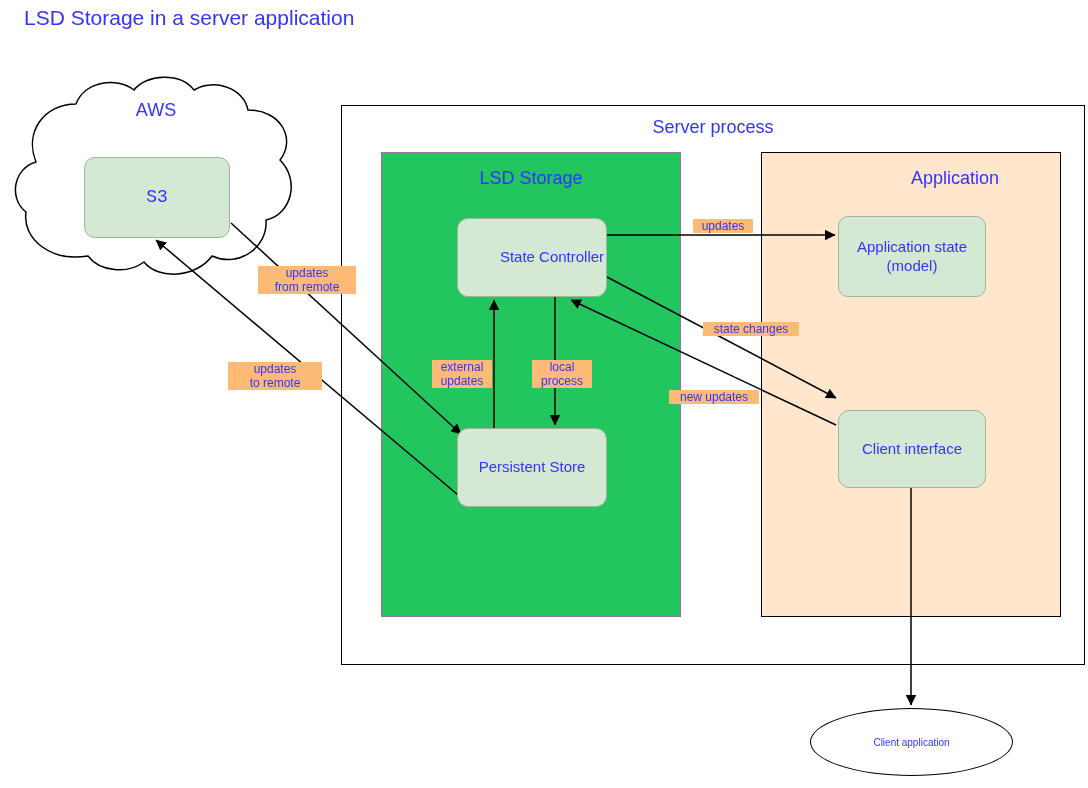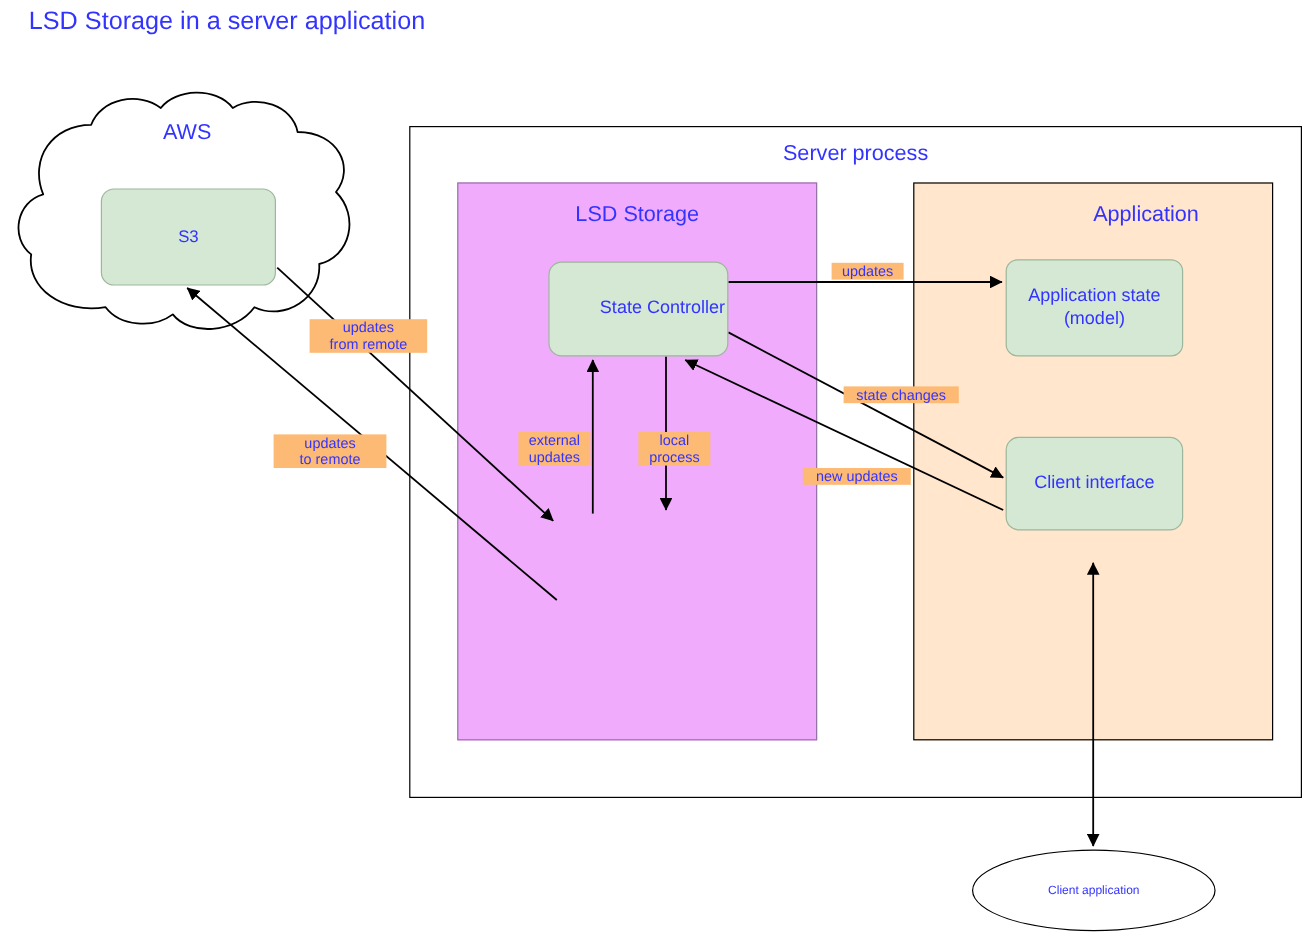--- a/index.html
+++ b/index.html
@@ -40,21 +40,21 @@
   .server-process {
     left: 341px; top: 105px;
     width: 744px; height: 560px;
     border: 1.6px solid #000000;
     background: #ffffff;
   }
   .lsd-storage {
     left: 381px; top: 152px;
     width: 300px; height: 465px;
     border: 1.6px solid #9673a6;
-    background: #f0abfc;
+    background: #22c55e;
   }
   .application {
     left: 761px; top: 152px;
     width: 300px; height: 465px;
     border: 1.6px solid #000000;
     background: #ffe6cc;
   }
 
   .container-title {
     position: absolute;
@@ -78,25 +78,25 @@
     border-radius: 11px;
     color: #3333ff;
     font-size: 15px;
     font-family: "Liberation Sans", sans-serif;
     display: flex;
     align-items: center;
     justify-content: center;
     text-align: center;
     line-height: 1.25;
   }
-  .node-s3 { left: 84px; top: 157px; width: 146px; height: 81px; font-size: 14px; }
+  .node-s3 { left: 84px; top: 157px; width: 146px; height: 81px; font-size: 18px; font-family: Liberation Mono, monospace; }
   .node-state-controller { left: 457px; top: 218px; width: 150px; height: 79px; padding-left: 40px; }
   .node-persistent-store { left: 457px; top: 428px; width: 150px; height: 79px; }
   .node-application-state { left: 838px; top: 216px; width: 148px; height: 81px; border-radius: 10px; }
-  .node-client-interface { left: 838px; top: 364px; width: 148px; height: 78px; }
+  .node-client-interface { left: 838px; top: 410px; width: 148px; height: 78px; }
 
   
   .ellipse-node {
     position: absolute;
     box-sizing: border-box;
     left: 810px; top: 708px;
     width: 203px; height: 68px;
     border: 1.4px solid #000000;
     border-radius: 50%;
     background: #ffffff;
@@ -201,20 +201,23 @@
   </svg>
 
   <div class="node node-s3">
     <span>S3</span>
   </div>
 
   <div class="node node-state-controller">
     <span>State Controller</span>
   </div>
 
+  <div class="node node-persistent-store">
+    <span>Persistent Store</span>
+  </div>
 
   <div class="node node-application-state">
     <span style="white-space:pre-line">Application state
 (model)</span>
   </div>
 
   <div class="node node-client-interface">
     <span>Client interface</span>
   </div>
 

